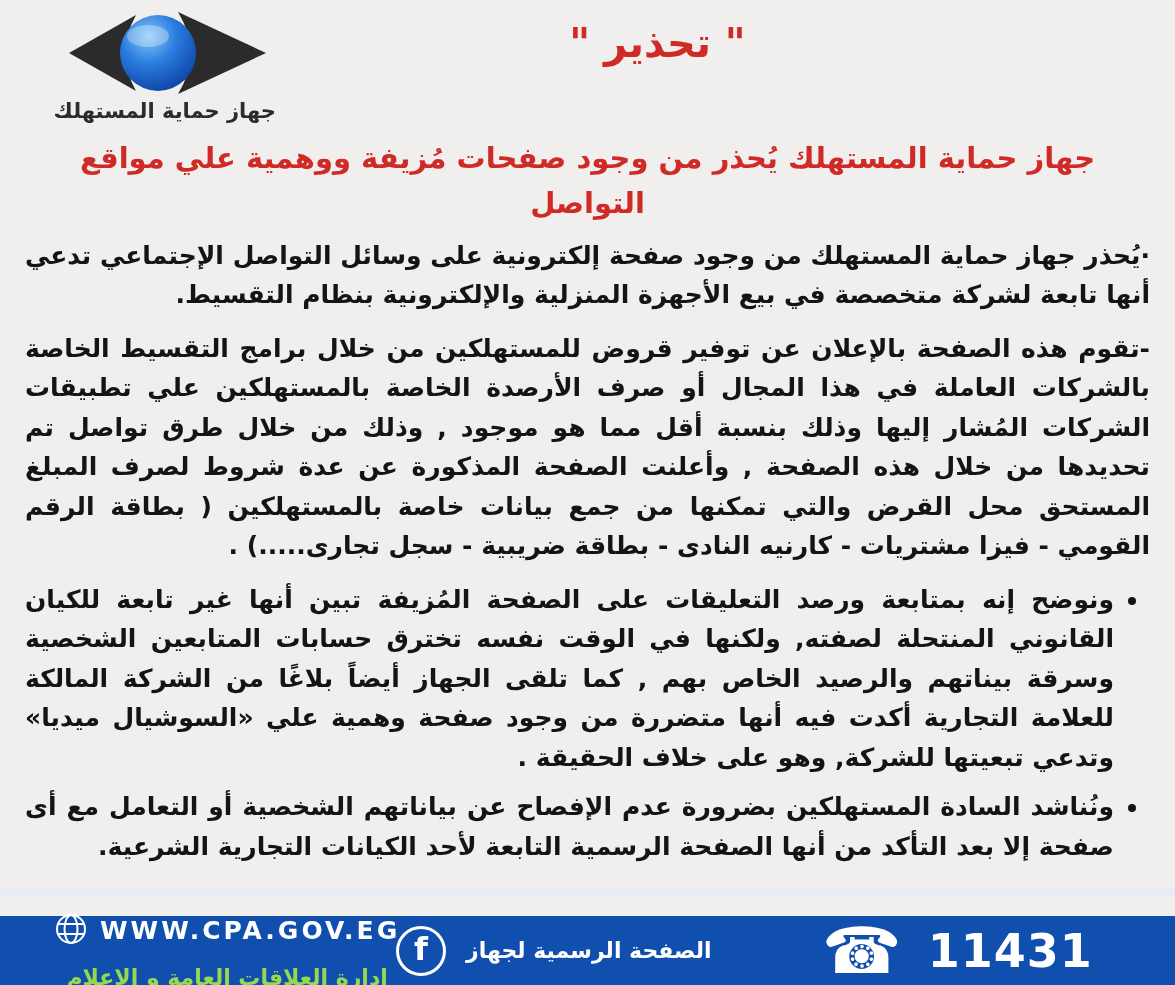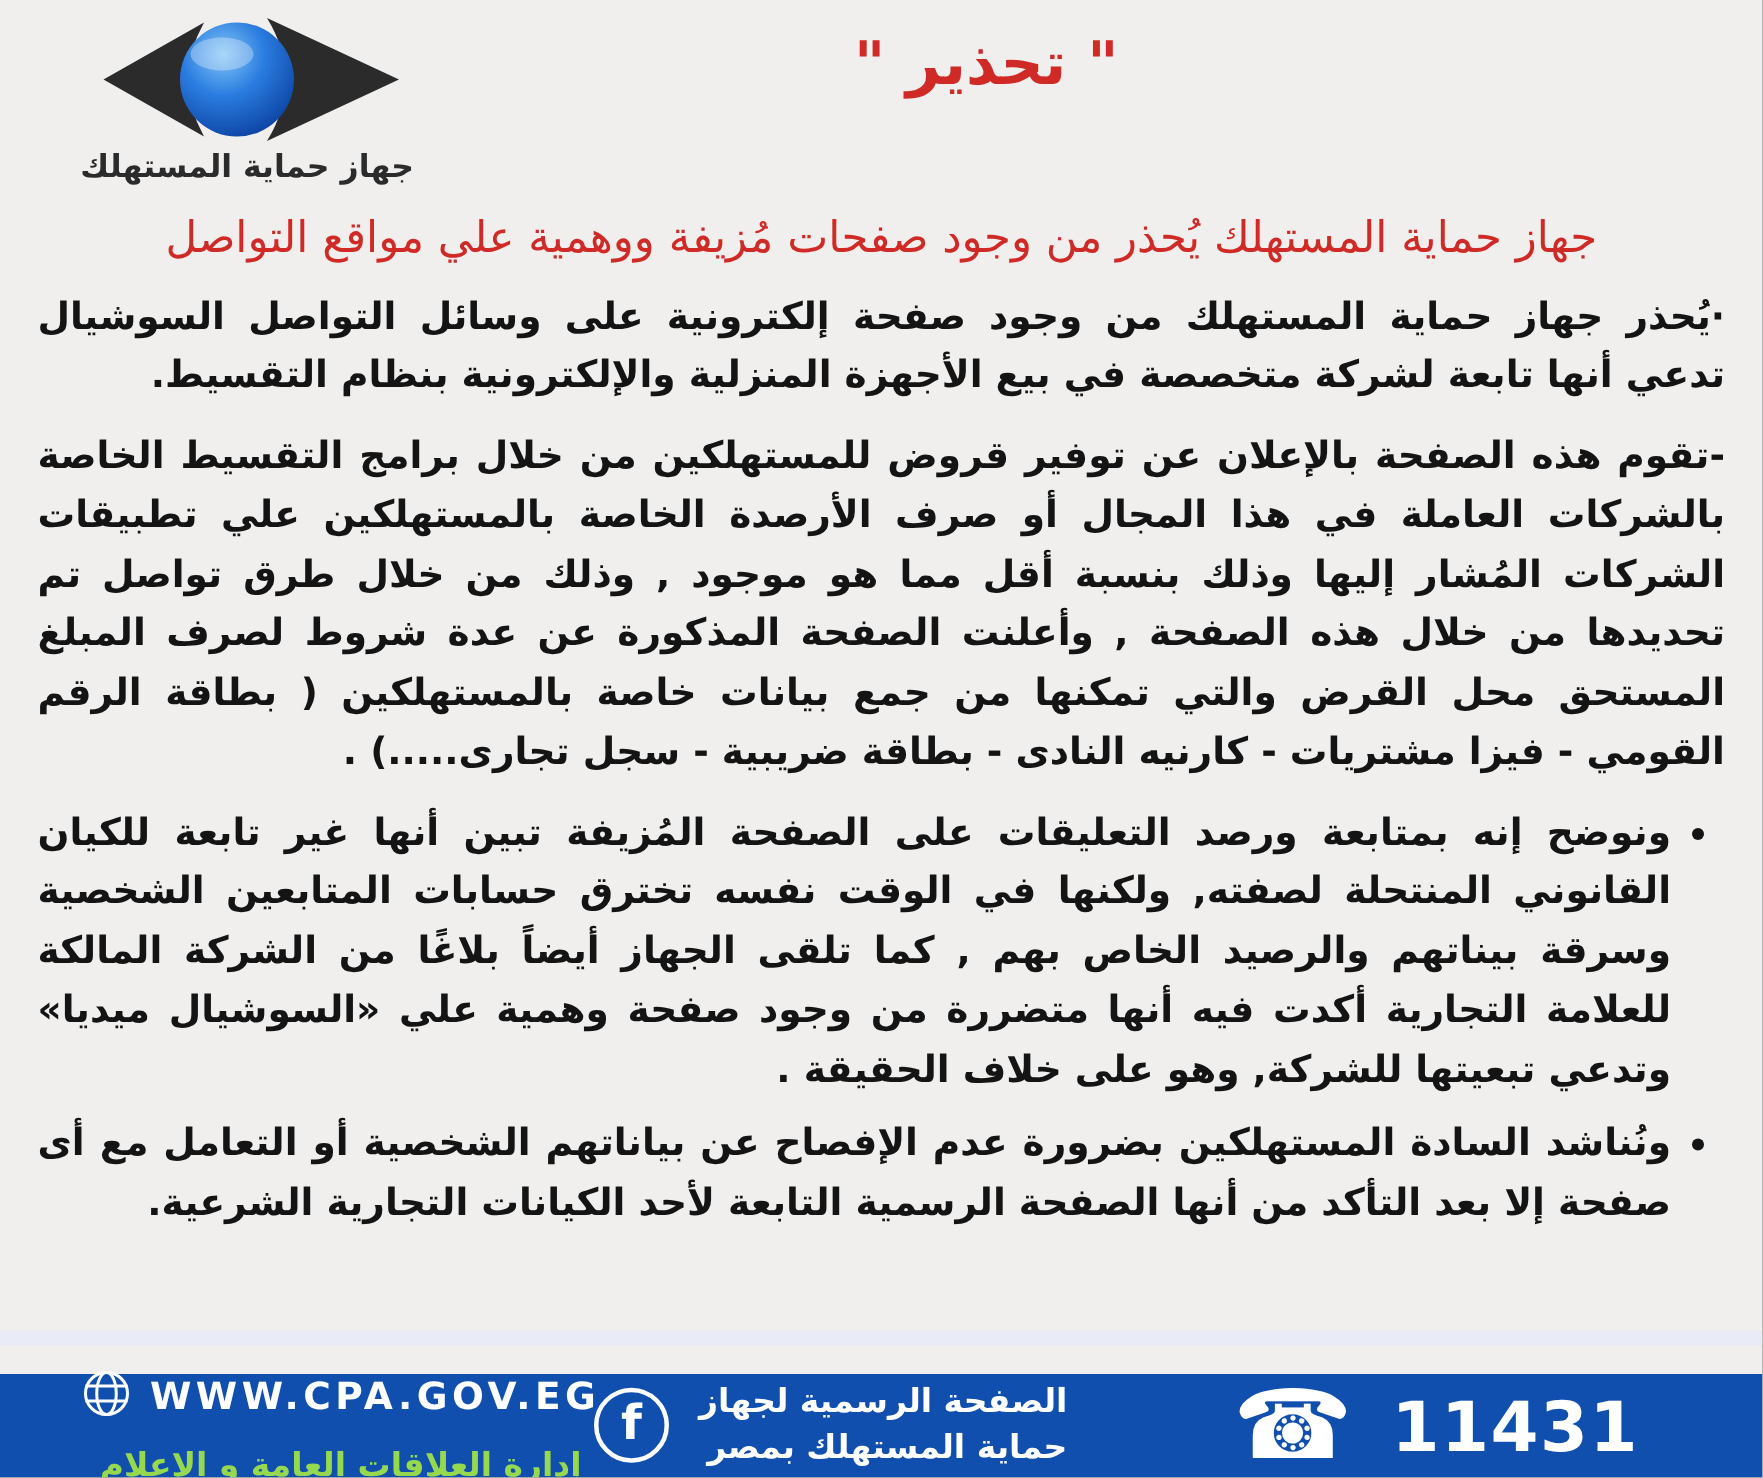--- a/index.html
+++ b/index.html
@@ -29,21 +29,21 @@
     text-align:center; direction:rtl;
     color:#d02a27; font-size:40px; font-weight:bold;
   }
   
   .content {
     position:absolute; top:136px; left:0; right:0;
     padding:0 25px;
     direction:rtl;
   }
   .red-heading {
-    color:#d02a27; font-size:29px; font-weight:normal;
+    color:#d02a27; font-size:29px; font-weight:bold;
     text-align:center; line-height:1.55;
     margin-bottom:10px;
   }
   .para {
     color:#141414; font-size:25px; font-weight:bold;
     text-align:justify; line-height:1.58;
     margin-bottom:14px;
   }
   ul.bullets { margin:4px 0 0 0; padding-right:36px; }
   ul.bullets li {
@@ -122,21 +122,21 @@
     <div class="logo-text">جهاز حماية المستهلك</div>
   </div>
 
   <div class="title" dir="rtl">" تحذير "</div>
 
   <div class="content">
     <div class="red-heading">
       <div>جهاز حماية المستهلك يُحذر من وجود صفحات مُزيفة ووهمية علي مواقع التواصل</div>
     </div>
 
-    <p class="para">·يُحذر جهاز حماية المستهلك من وجود صفحة إلكترونية على وسائل التواصل السوشيال تدعي أنها تابعة لشركة متخصصة في بيع الأجهزة المنزلية والإلكترونية بنظام التقسيط.</p>
+    <p class="para">·يُحذر جهاز حماية المستهلك من وجود صفحة إلكترونية على وسائل التواصل الإجتماعي تدعي أنها تابعة لشركة متخصصة في بيع الأجهزة المنزلية والإلكترونية بنظام التقسيط.</p>
 
     <p class="para">-تقوم هذه الصفحة بالإعلان عن توفير قروض للمستهلكين من خلال برامج التقسيط الخاصة بالشركات العاملة في هذا المجال أو صرف الأرصدة الخاصة بالمستهلكين علي تطبيقات الشركات المُشار إليها وذلك بنسبة أقل مما هو موجود , وذلك من خلال طرق تواصل تم تحديدها من خلال هذه الصفحة  , وأعلنت الصفحة المذكورة عن عدة شروط لصرف المبلغ المستحق محل القرض والتي تمكنها من جمع بيانات خاصة بالمستهلكين ( بطاقة الرقم القومي - فيزا مشتريات - كارنيه النادى - بطاقة ضريبية - سجل تجارى.....) .</p>
 
     <ul class="bullets">
       <li>ونوضح إنه بمتابعة ورصد  التعليقات على الصفحة المُزيفة تبين أنها غير تابعة للكيان القانوني المنتحلة لصفته, ولكنها في الوقت نفسه تخترق حسابات المتابعين الشخصية وسرقة بيناتهم والرصيد الخاص بهم , كما تلقى الجهاز أيضاً بلاغًا من الشركة المالكة للعلامة التجارية أكدت فيه أنها متضررة من وجود صفحة وهمية علي «السوشيال ميديا» وتدعي تبعيتها للشركة, وهو على خلاف الحقيقة .</li>
       <li>ونُناشد السادة المستهلكين بضرورة عدم الإفصاح عن بياناتهم الشخصية أو التعامل مع أى صفحة إلا بعد التأكد من أنها الصفحة الرسمية التابعة لأحد الكيانات التجارية الشرعية.</li>
     </ul>
   </div>
 
   <div class="footer-strip"></div>
@@ -154,21 +154,20 @@
         </span>
         <span class="f-site">WWW.CPA.GOV.EG</span>
       </div>
       <div class="f-dept">إدارة العلاقات العامة و الإعلام</div>
     </div>
 
     <div class="f-center">
       <div class="fb-circle">f</div>
       <div class="fb-label">
         <div>الصفحة الرسمية لجهاز</div>
-        <div>حماية المستهلك بمصر</div>
       </div>
     </div>
 
     <div class="f-right">
       <span class="phone-glyph">☎</span>
       <span class="hotline">11431</span>
     </div>
 
   </div>
 </div>

